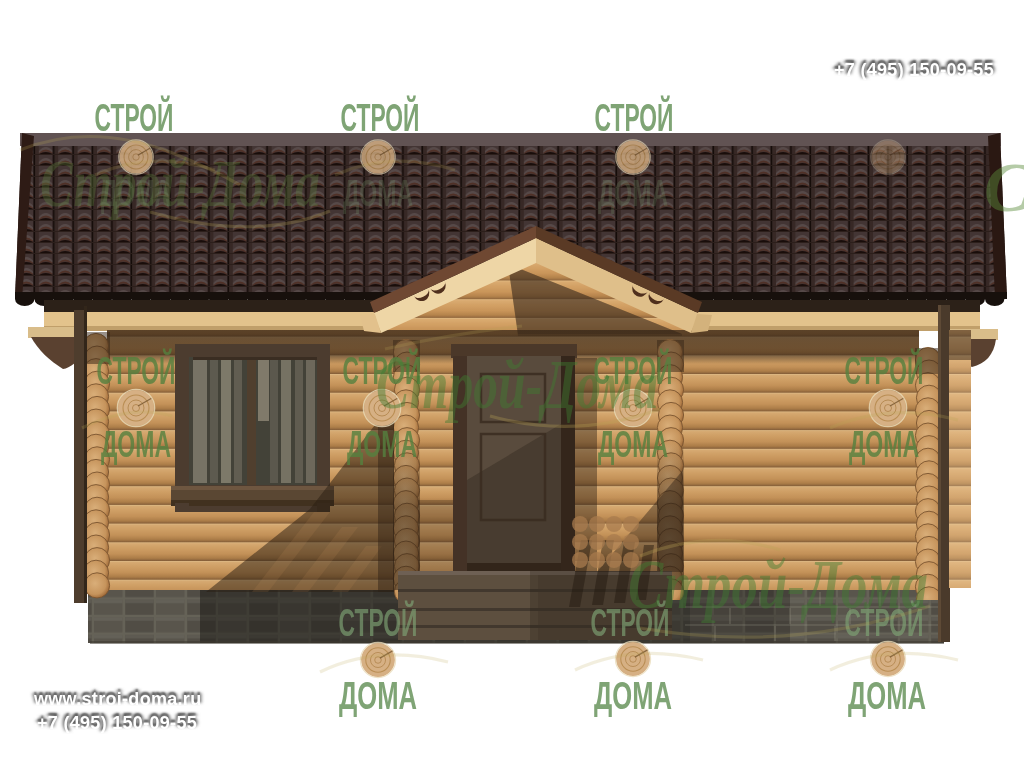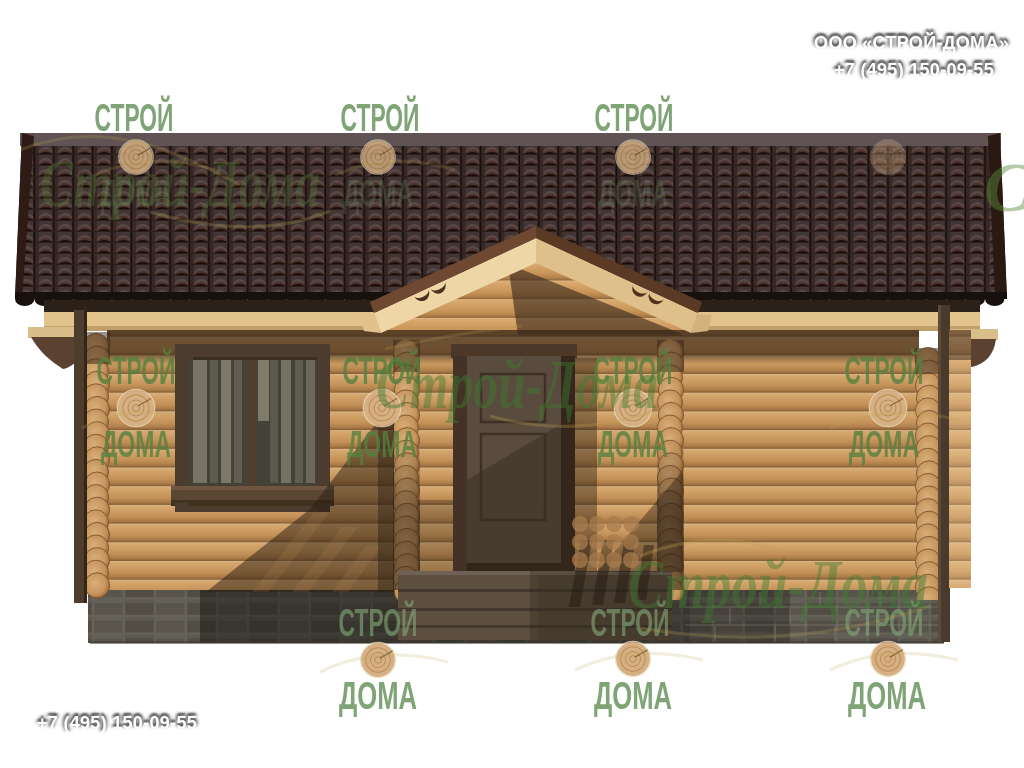--- a/index.html
+++ b/index.html
@@ -321,15 +321,15 @@
   <path d="M640,628 Q790,654 930,606" opacity="0.6"></path>
   <path d="M320,672 Q378,644 448,662" opacity="0.5"></path>
   <path d="M575,670 Q633,643 703,660" opacity="0.5"></path>
   <path d="M830,670 Q888,643 958,660" opacity="0.5"></path>
   <path d="M82,428 Q130,404 172,416" opacity="0.6"></path>
   <path d="M830,428 Q890,402 958,420" opacity="0.6"></path>
   <path d="M95,175 Q150,150 215,170" opacity="0.5"></path>
   <path d="M335,175 Q390,150 455,170" opacity="0.5"></path>
 </g>
 </svg>
-<div class="wt tr" style="right:15px;top:33px">ООО «СТРОЙ-ДОМА»</div>
 <div class="wt tr" style="right:30px;top:60px">+7 (495) 150-09-55</div>
+<div class="wt bl" style="left:34px;top:689px">www.stroi-doma.ru</div>
 <div class="wt bl" style="left:37px;top:713px">+7 (495) 150-09-55</div>
 </div>
 </body></html>

